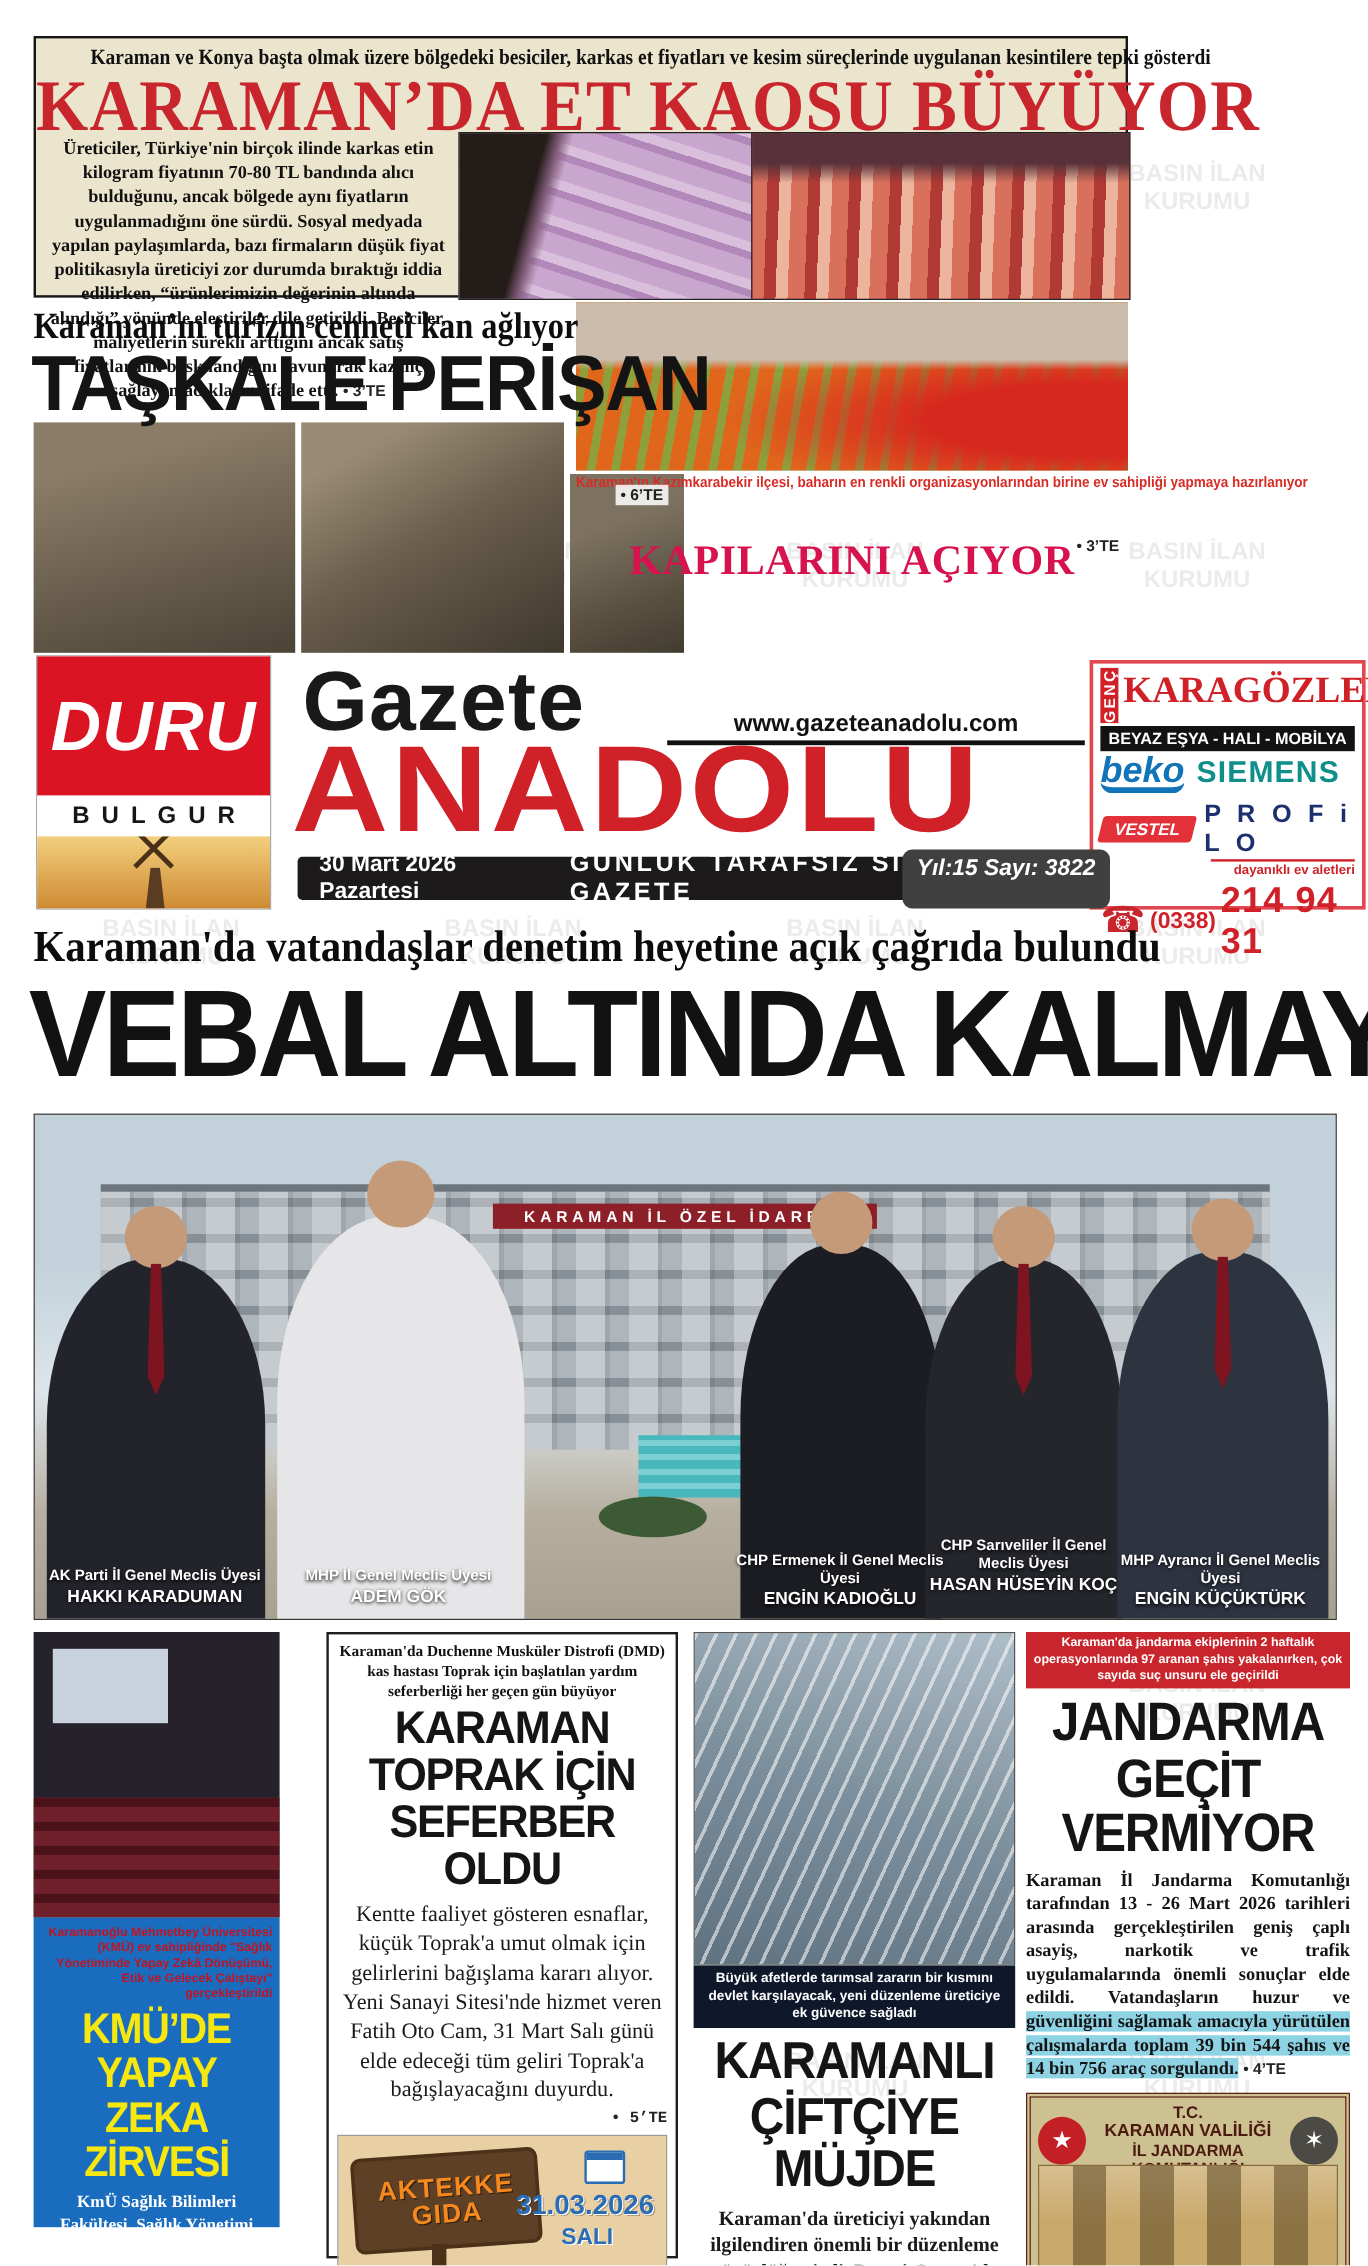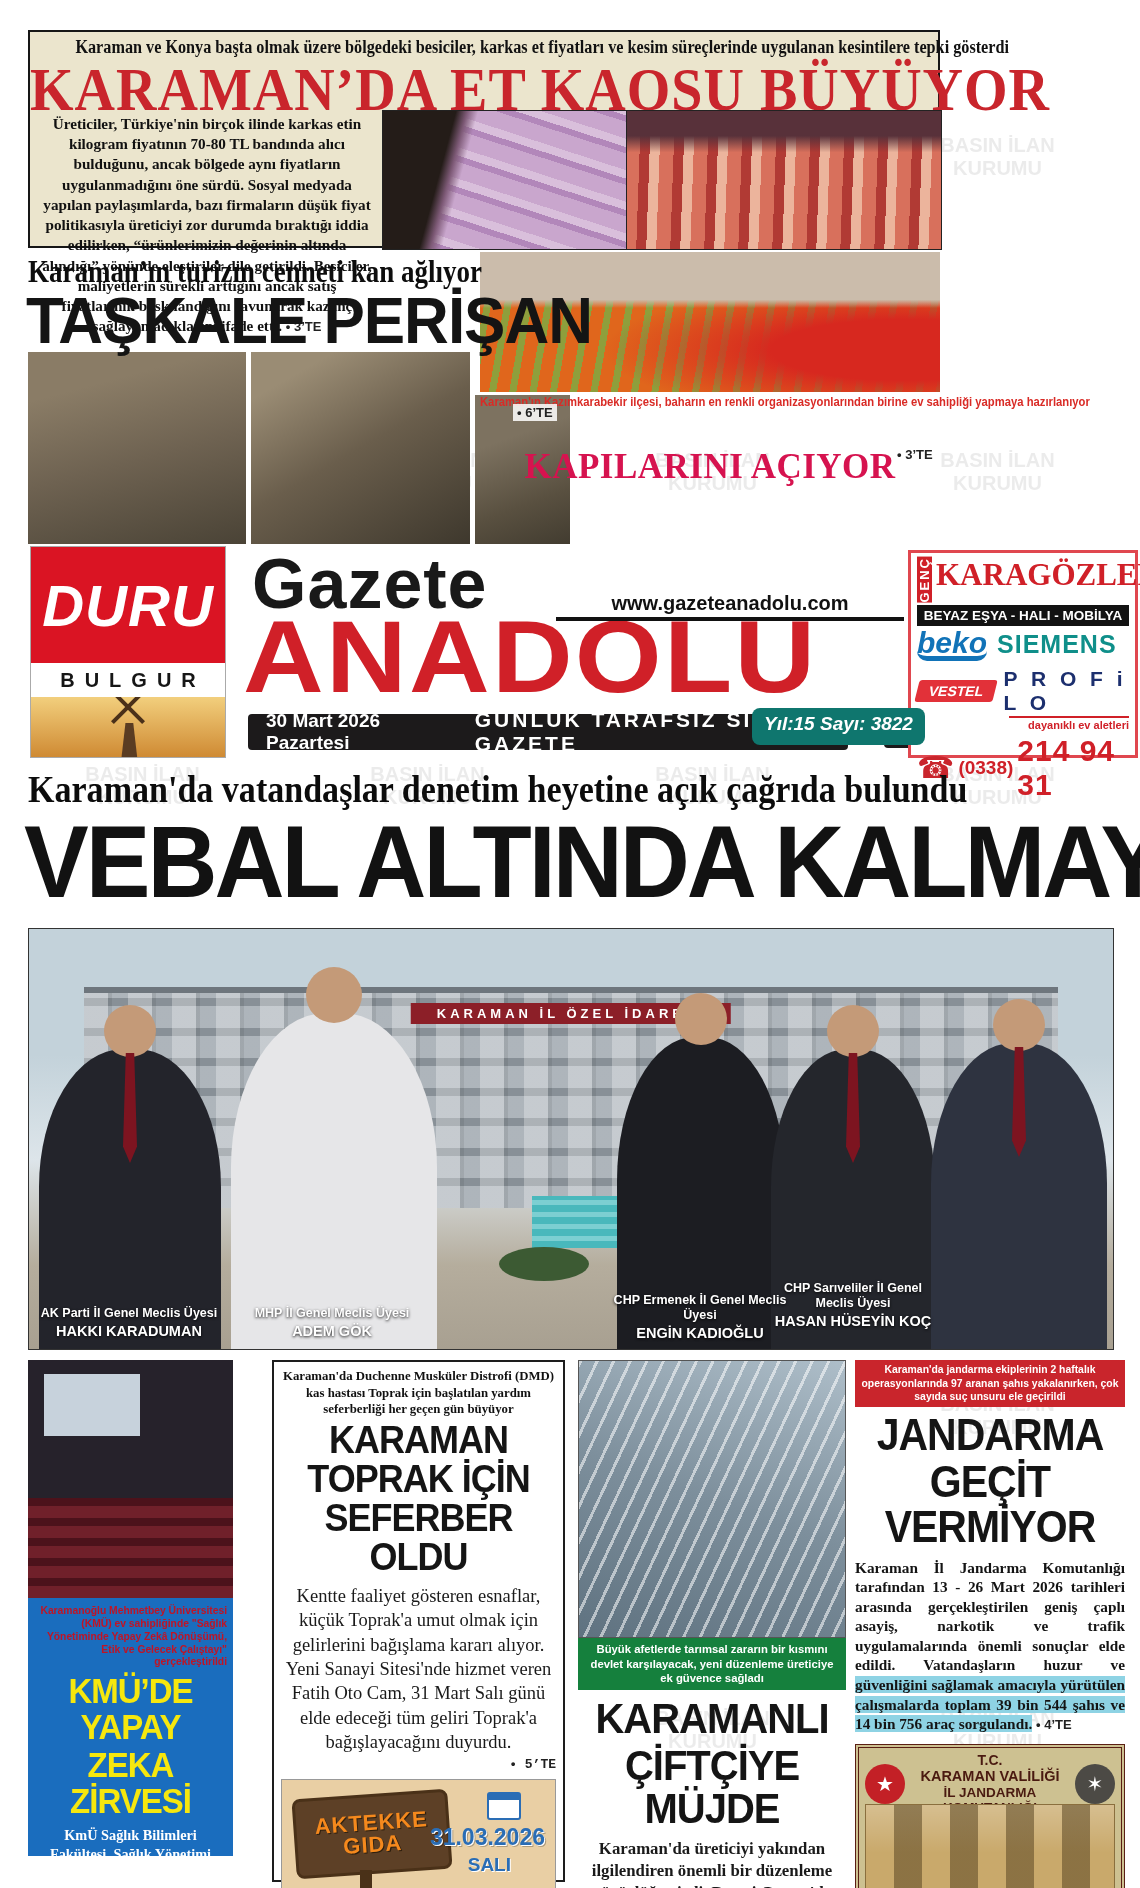--- a/index.html
+++ b/index.html
@@ -65,22 +65,22 @@
   .blade1{transform:rotate(45deg);} .blade2{transform:rotate(-45deg);}
   .gazete{left:252px;top:544px;font-weight:900;font-size:70px;letter-spacing:1px;color:#191919;z-index:2;}
   .site{left:556px;top:592px;width:348px;font-weight:bold;font-size:20px;color:#111;
       border-bottom:4px solid #111;text-align:center;padding-bottom:2px;z-index:2;}
   .anadolu{left:243px;top:606px;color:#d02028;font-weight:900;font-size:98px;letter-spacing:2px;
       line-height:1;transform:scale(1.14,1.04);transform-origin:top left;white-space:nowrap;z-index:1;}
   .mh-bar{left:248px;top:714px;width:600px;height:36px;background:#1c1a1b;border-radius:4px;
       display:flex;align-items:center;z-index:2;}
   .mh-date{color:#fff;font-weight:bold;font-size:19px;padding-left:18px;}
   .mh-motto{color:#fff;font-weight:bold;font-size:21px;letter-spacing:3px;margin-left:40px;}
-  .mh-issue{left:752px;top:708px;background:#0f766e;color:#fff;font-weight:bold;font-style:italic;
-      font-size:19px;padding:5px 12px 10px;border-radius:8px;z-index:3;}
+  .mh-issue{left:752px;top:708px;background:#404040;color:#fff;font-weight:bold;font-style:italic;
+      font-size:19px;padding:5px 12px 22px;border-radius:8px;z-index:3;}
   .mh-price{left:884px;top:716px;width:58px;height:32px;background:#1c1a1b;color:#fff;font-weight:bold;
       font-size:19px;display:flex;align-items:center;justify-content:center;border-radius:4px;z-index:2;}
   
   .kg{left:908px;top:550px;width:230px;height:208px;background:#fff;border:3px solid #e0474f;
       box-sizing:border-box;padding:4px 6px;z-index:2;}
   .kg-row1{display:flex;align-items:stretch;gap:4px;}
   .kg-genc{background:#d02028;color:#fff;font-weight:bold;font-size:13px;width:20px;
       writing-mode:vertical-rl;transform:rotate(180deg);text-align:center;letter-spacing:2px;}
   .kg-name{color:#d02028;font-weight:900;font-size:31px;font-family:"Liberation Serif",serif;letter-spacing:0;}
   .kg-cats{background:#121212;color:#fff;font-weight:bold;font-size:13.5px;text-align:center;
@@ -164,21 +164,21 @@
   .akt-cal::before{content:"";position:absolute;left:0;right:0;top:0;height:6px;background:#2a6db5;}
   .akt-date{position:absolute;right:10px;top:44px;color:#2a6db5;font-weight:900;font-size:23px;
       text-shadow:1px 1px 0 #fff,2px 2px 0 rgba(0,0,0,.25);}
   .akt-day{position:absolute;right:44px;top:74px;color:#2a6db5;font-weight:900;font-size:19px;
       text-shadow:1px 1px 0 #fff;}
   .col3{left:578px;top:1360px;width:268px;}
   .cf-photo{width:268px;height:278px;box-sizing:border-box;border:1px solid #555;
       background:linear-gradient(200deg,#aebec9,#7d8f9c 50%,#5f7280),
       repeating-linear-gradient(115deg,rgba(255,255,255,.55) 0 3px,transparent 3px 15px);
       background-blend-mode:screen;}
-  .cf-caption{background:#15803d;color:#fff;font-weight:bold;font-size:11.3px;line-height:1.3;
+  .cf-caption{background:#0f172a;color:#fff;font-weight:bold;font-size:11.3px;line-height:1.3;
       text-align:center;padding:4px 6px;}
   .cf-h{text-align:center;font-weight:900;font-size:40px;line-height:1.0;letter-spacing:-1px;
       margin-top:8px;transform:scaleY(1.08);color:#151515;}
   .cf-body{text-align:center;font-size:16.8px;line-height:1.3;margin-top:12px;
       font-family:"Liberation Serif",serif;font-weight:bold;color:#1a1a1a;}
   .col4{left:855px;top:1360px;width:270px;}
   .jd-kicker{background:#c9252c;color:#fff;font-weight:bold;font-size:10.4px;line-height:1.3;
       text-align:center;padding:3px 5px;}
   .jd-h{text-align:center;font-weight:900;font-size:41px;line-height:1.0;letter-spacing:-1px;
       margin-top:8px;transform:scaleY(1.1);color:#151515;}
@@ -373,20 +373,24 @@
       <div class="name">ADEM GÖK</div>
     </div>
     <div class="vb-cap" style="left:578px;bottom:8px;width:186px;">
       <div class="role">CHP Ermenek İl Genel Meclis Üyesi</div>
       <div class="name">ENGİN KADIOĞLU</div>
     </div>
     <div class="vb-cap" style="left:742px;bottom:20px;width:164px;">
       <div class="role">CHP Sarıveliler İl Genel Meclis Üyesi</div>
       <div class="name">HASAN HÜSEYİN KOÇ</div>
     </div>
+    <div class="vb-cap" style="left:898px;bottom:8px;width:180px;">
+      <div class="role">MHP Ayrancı İl Genel Meclis Üyesi</div>
+      <div class="name">ENGİN KÜÇÜKTÜRK</div>
+    </div>
   </div>
 
   <div class="abs col1-photo">
     <div class="scr"></div>
     <div class="seats"></div>
   </div>
   <div class="abs kmu">
     <div class="kmu-kicker">Karamanoğlu Mehmetbey Üniversitesi (KMÜ) ev sahipliğinde "Sağlık Yönetiminde Yapay Zekâ Dönüşümü, Etik ve Gelecek Çalıştayı" gerçekleştirildi</div>
     <div class="kmu-h">KMÜ’DE YAPAY</div>
     <div class="kmu-h">ZEKA ZİRVESİ</div>

